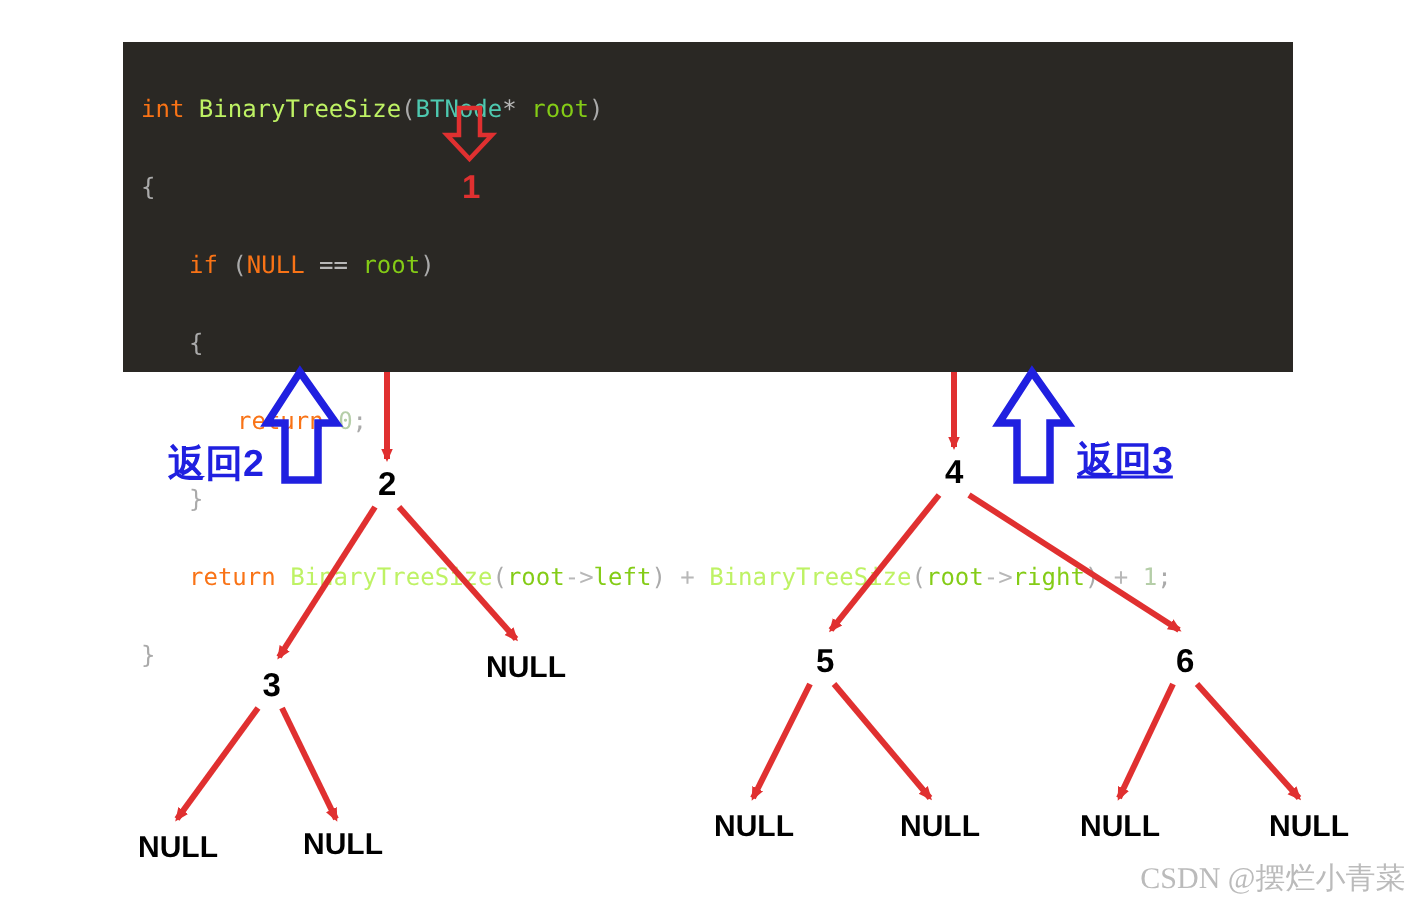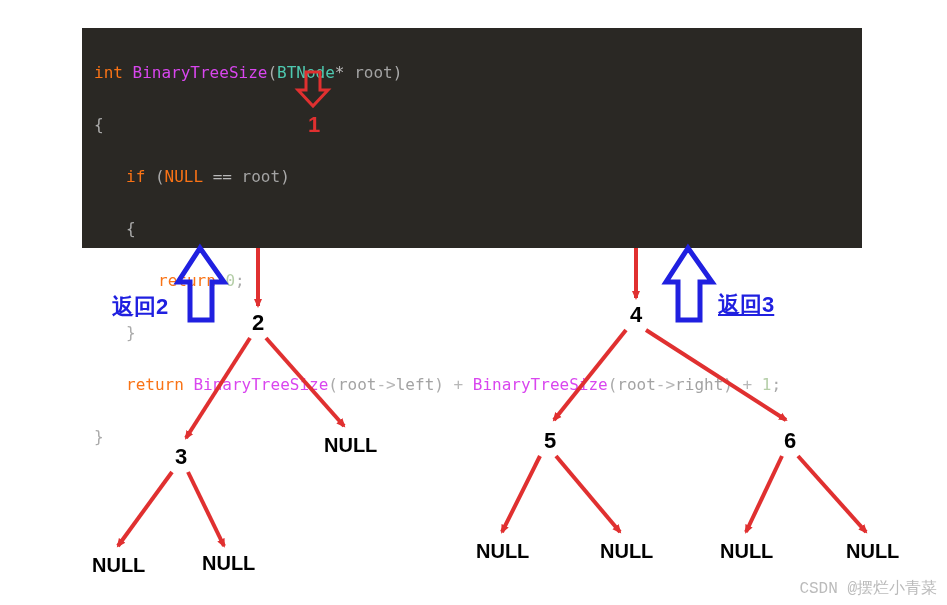--- a/index.html
+++ b/index.html
@@ -17,42 +17,42 @@
       top: 28px;
       width: 780px;
       height: 220px;
       background: #2a2824;
       padding: 6px 12px;
       font-size: 16px;
       line-height: 26px;
       white-space: pre;
     }
     .kw { color: #f97316; }
-    .fn { color: #d946ef; text-align: center; }
+    .fn { color: #bef264; text-align: center; }
     .typ { color: #4ec9b0; }
-    .var { color: #a3a3a3; }
+    .var { color: #84cc16; }
     .op { color: #b8b8b8; }
     .num { color: #b5cea8; }
     .pun { color: #aaa; }
     .code-line { display: block; }
     .indent1 { margin-left: 32px; }
     .indent2 { margin-left: 64px; }
 
     .root-label {
       position: absolute;
       color: #e03030;
       font-weight: bold;
       font-size: 22px;
       font-family: Arial, sans-serif;
     }
     .return-label {
       position: absolute;
       color: #2020e0;
       font-weight: bold;
-      font-size: 22px;
+      font-size: 25px;
       font-family: "Microsoft YaHei", sans-serif;
     }
     .node {
       position: absolute;
       color: #000;
       font-weight: bold;
       font-size: 22px;
       font-family: Arial, sans-serif;
     }
     .null-label {
@@ -60,22 +60,22 @@
       color: #000;
       font-weight: bold;
       font-size: 20px;
       font-family: Arial, sans-serif;
     }
     .watermark {
       position: absolute;
       right: 10px;
       bottom: 6px;
       color: #bbb;
-      font-size: 16px;
-      font-family: Liberation Mono, monospace;
+      font-size: 20px;
+      font-family: Liberation Serif, serif;
     }
     svg.overlay {
       position: absolute;
       left: 0; top: 0;
       width: 947px;
       height: 605px;
       pointer-events: none;
     }
   </style>
 </head>

